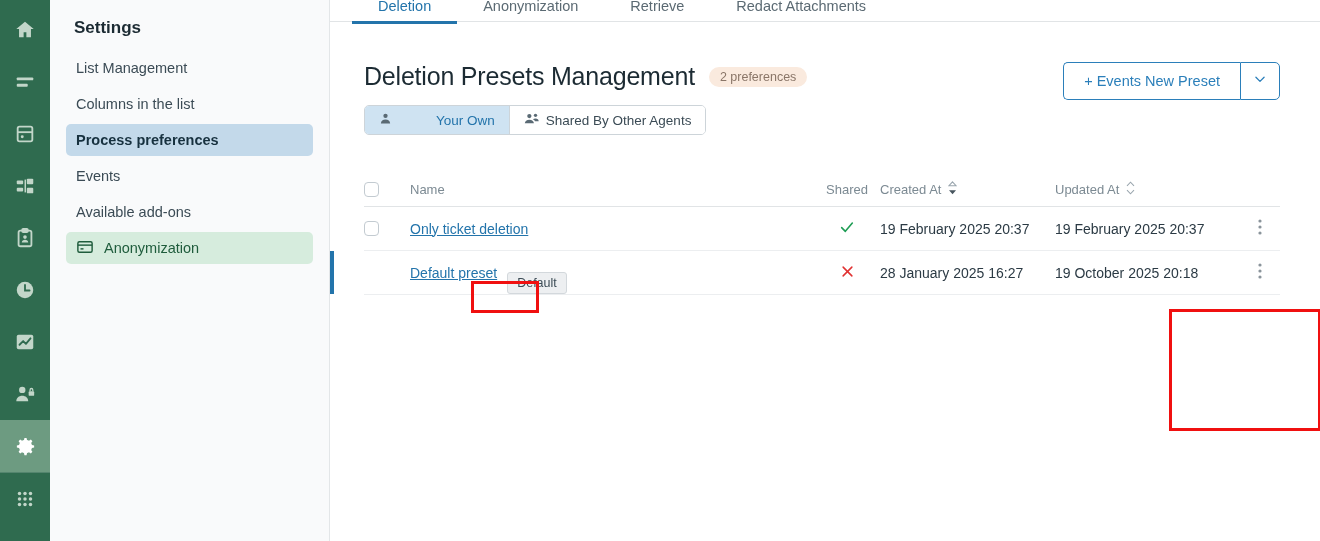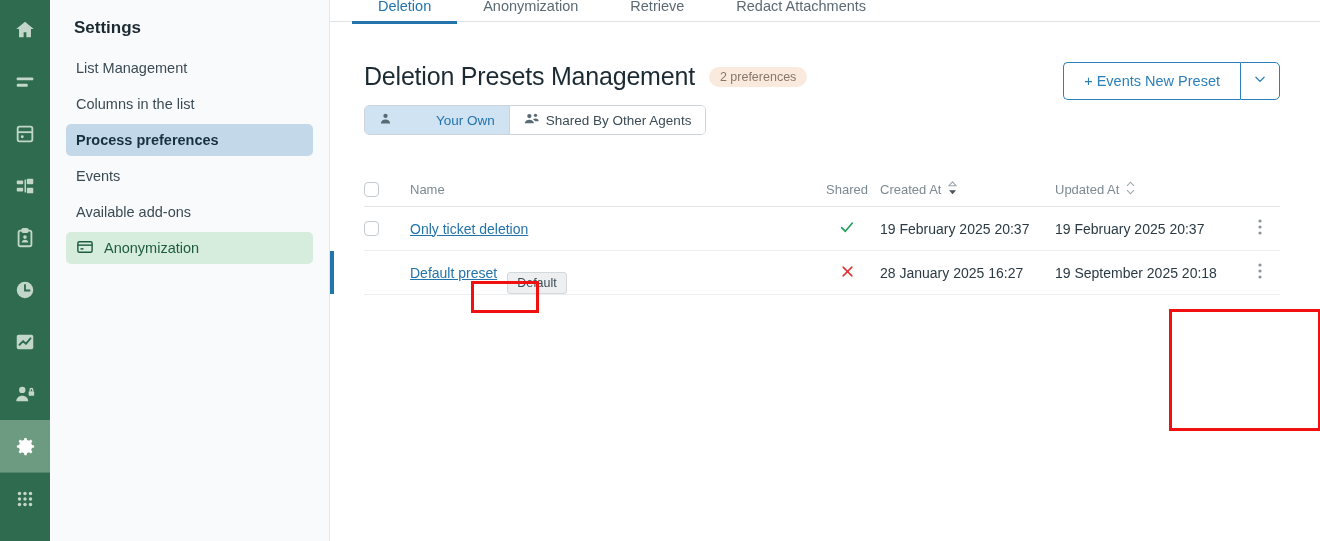--- a/index.html
+++ b/index.html
@@ -406,21 +406,21 @@
           </div>
           <div class="c-shared">
             <span>
               <svg width="15" height="15" viewBox="0 0 24 24" fill="none" stroke="#e03131" stroke-width="2.4" stroke-linecap="round">
                   <line x1="5" y1="5" x2="19" y2="19"></line>
                   <line x1="19" y1="5" x2="5" y2="19"></line>
                 </svg>
             </span>
           </div>
           <div class="c-created">28 January 2025 16:27</div>
-          <div class="c-updated">19 September 2025 20:18</div>
+          <div class="c-updated">19 October 2025 20:18</div>
           <div class="c-kebab">
             <span>
               <svg width="4" height="16" viewBox="0 0 4 16" fill="#8a949b">
                   <circle cx="2" cy="2" r="1.6"></circle>
                   <circle cx="2" cy="8" r="1.6"></circle>
                   <circle cx="2" cy="14" r="1.6"></circle>
                 </svg>
             </span>
           </div>
         </div>

